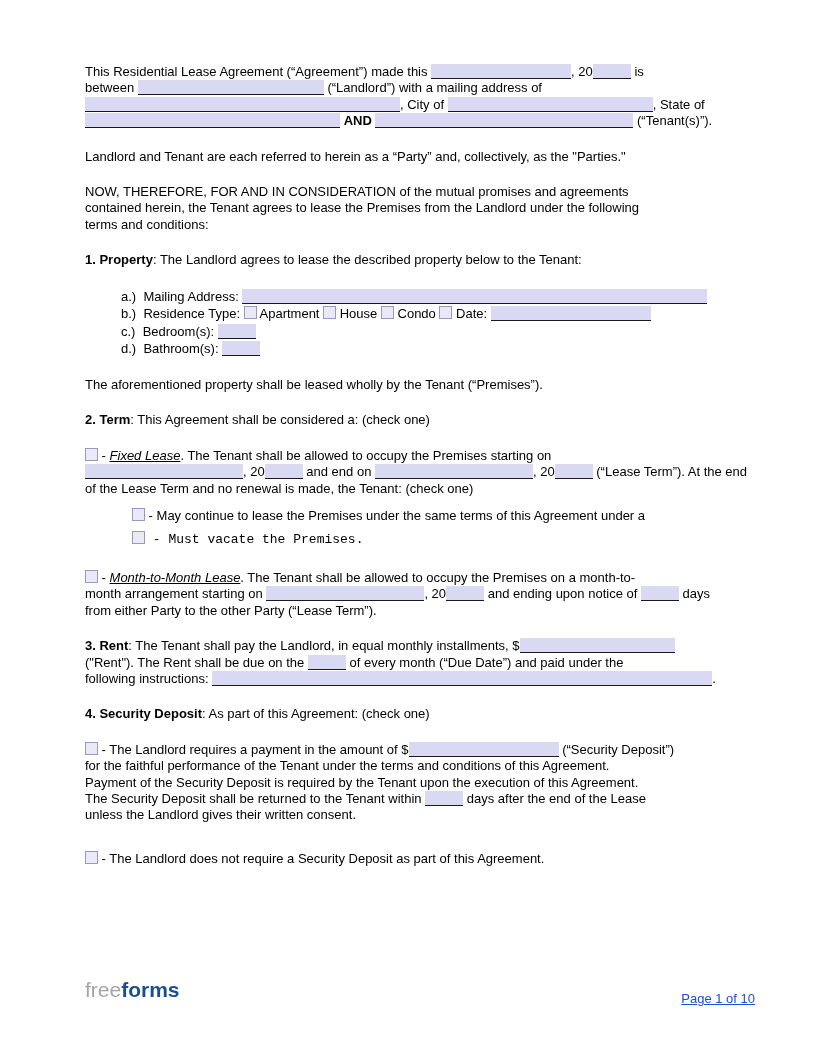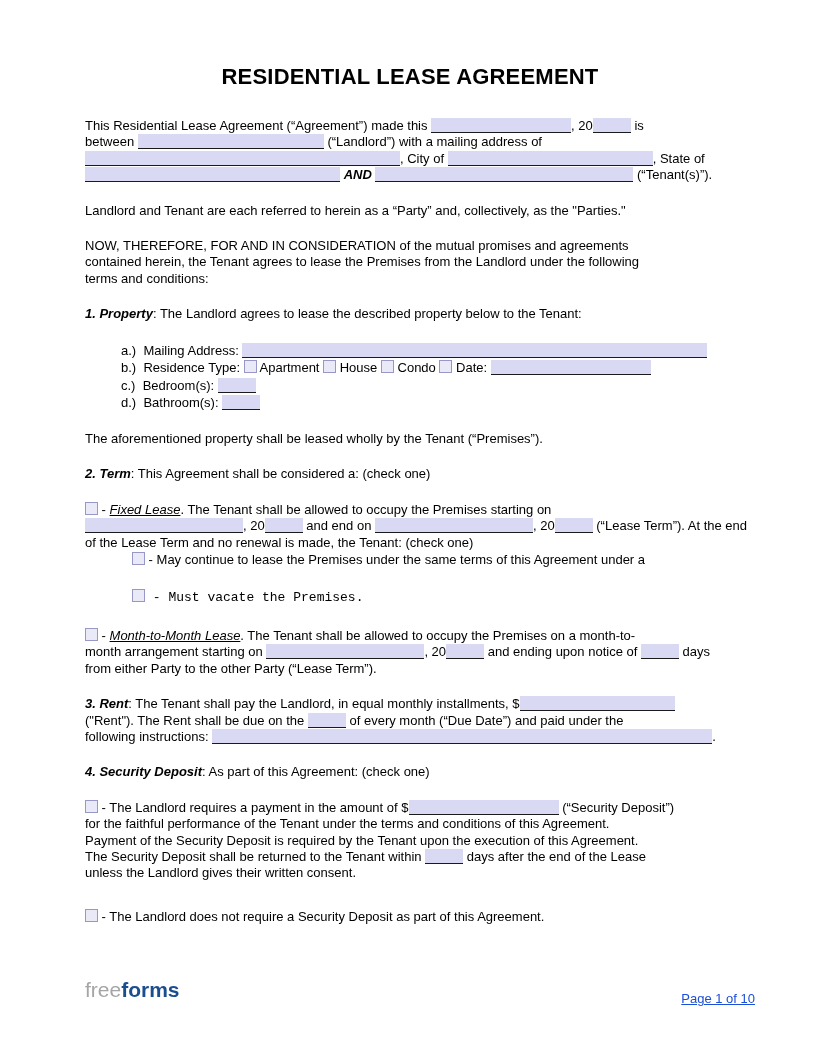--- a/index.html
+++ b/index.html
@@ -7,25 +7,25 @@
     width:819px;height:1044px;background:#ffffff;position:relative;
     font-family:"Liberation Sans",sans-serif;font-size:13px;color:#000;
     overflow:hidden;
   }
   .content{position:absolute;left:85px;top:64px;width:650px;}
   .doc-title{text-align:center;font-size:22px;font-weight:bold;letter-spacing:.2px;margin:0 0 28px 0;}
   .para{margin:0 0 19px 0;}
   .line{line-height:16.4px;white-space:nowrap;}
   #p-prop-list .line{line-height:17.6px;}
   .sub{padding-left:47px;}
-  #p-fixed{margin-bottom:1px;}
-  #p-sub1{margin-bottom:21px;}
+  #p-fixed{margin-bottom:11px;}
+  #p-sub1{margin-bottom:7px;}
   #p-sub2{margin-bottom:21px;font-family:Liberation Mono, monospace;}
   #p-dep-req{margin-bottom:27px;margin-top:8px;}
-  .bold{font-weight:bold;font-style:italic;}
+  .bold{font-weight:bold;}
   .iu{font-style:italic;text-decoration:underline;}
   .field{
     display:inline-block;height:14px;
     background:var(--field-bg,#d9d9f3);
     border-bottom:1px solid var(--field-line,#1a1a1a);
     vertical-align:-3px;
   }
   .cb{
     display:inline-block;width:11px;height:11px;
     background:var(--cb-bg,#e9e9f8);
@@ -40,21 +40,20 @@
   .logo-free{color:var(--logo-gray,#a5a5a5);font-weight:normal;}
   .logo-forms{color:var(--logo-blue,#1b4e8e);font-weight:bold;}
   .page-num{font-size:13px;margin-top:12px;color:#1d4ed8;text-decoration:underline;}
 </style>
 </head>
 <body>
 
 <div class="page">
   <div class="content">
 
-    <h1 class="doc-title">RESIDENTIAL LEASE AGREEMENT</h1>
 
     <div class="para" id="p-intro">
         <div class="line"><span>This Residential Lease Agreement (“Agreement”) made this </span><span class="field" style="width: 140px;"></span><span>, 20</span><span class="field" style="width: 38px;"></span><span> is</span></div>
         <div class="line"><span>between </span><span class="field" style="width: 186px;"></span><span> (“Landlord”) with a mailing address of</span></div>
         <div class="line"><span class="field" style="width: 315px;"></span><span>, City of </span><span class="field" style="width: 205px;"></span><span>, State of</span></div>
         <div class="line"><span class="field" style="width: 255px;"></span><span> </span><span class="bold">AND</span><span> </span><span class="field" style="width: 258px;"></span><span> (“Tenant(s)”).</span></div>
       </div>
 
     <div class="para" id="p-parties">
         <div class="line"><span>Landlord and Tenant are each referred to herein as a “Party” and, collectively, as the "Parties."</span></div>

